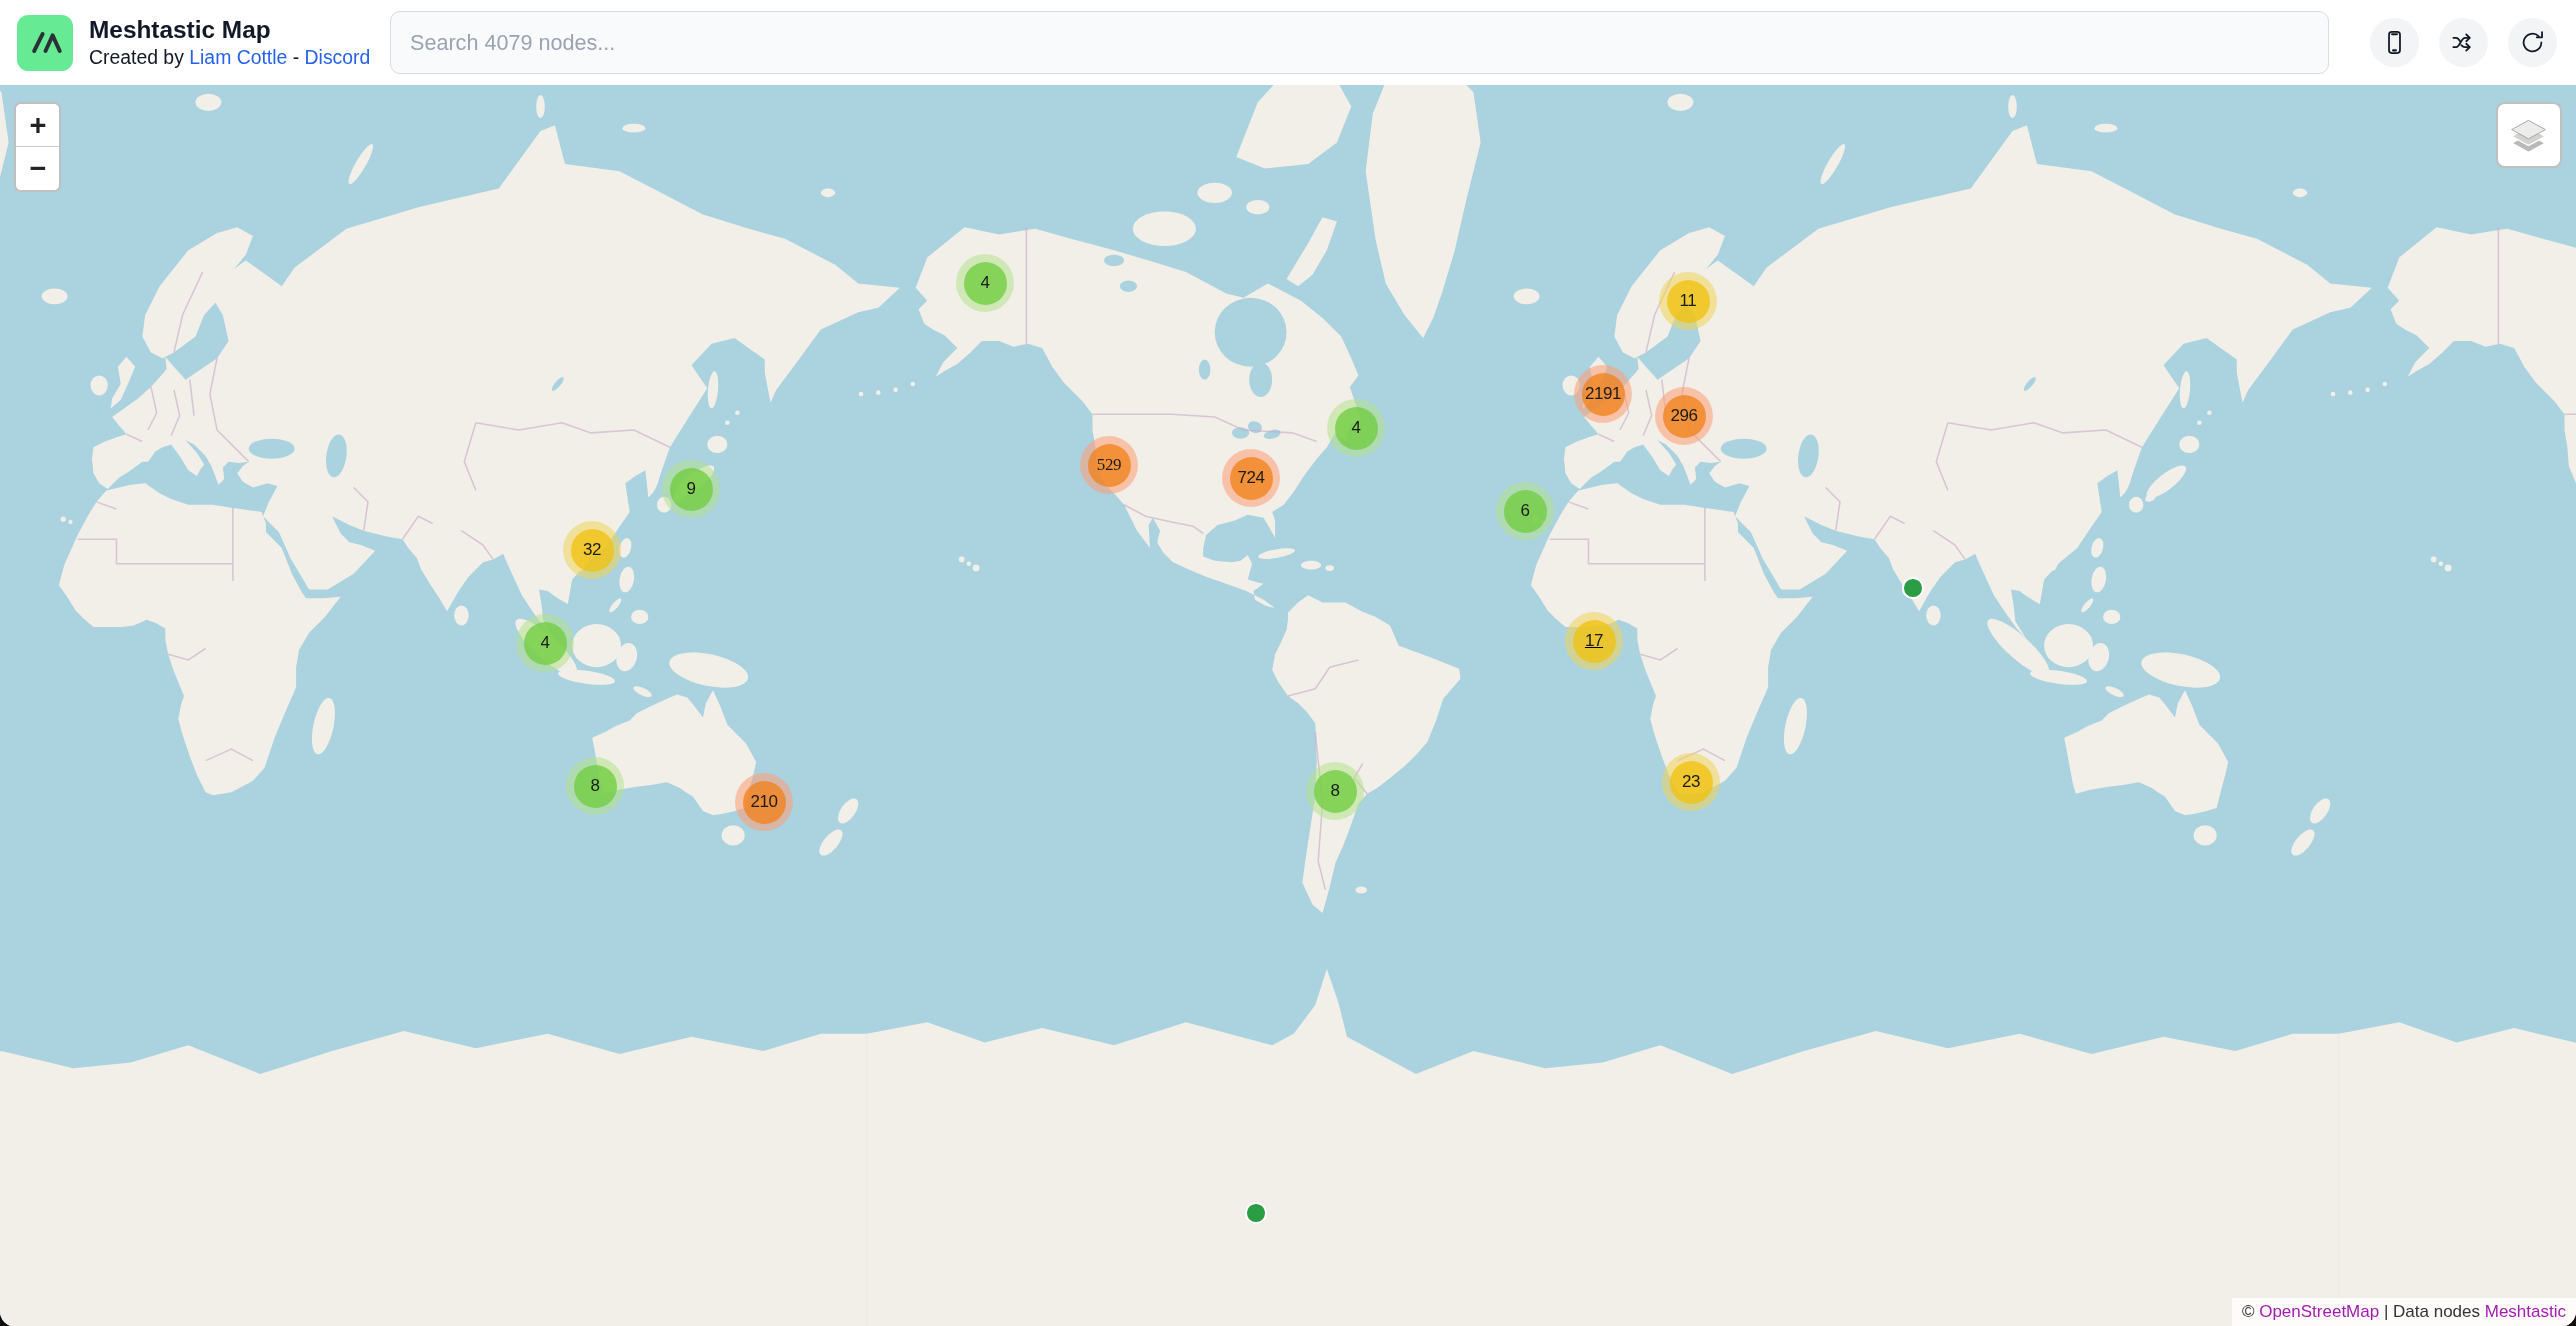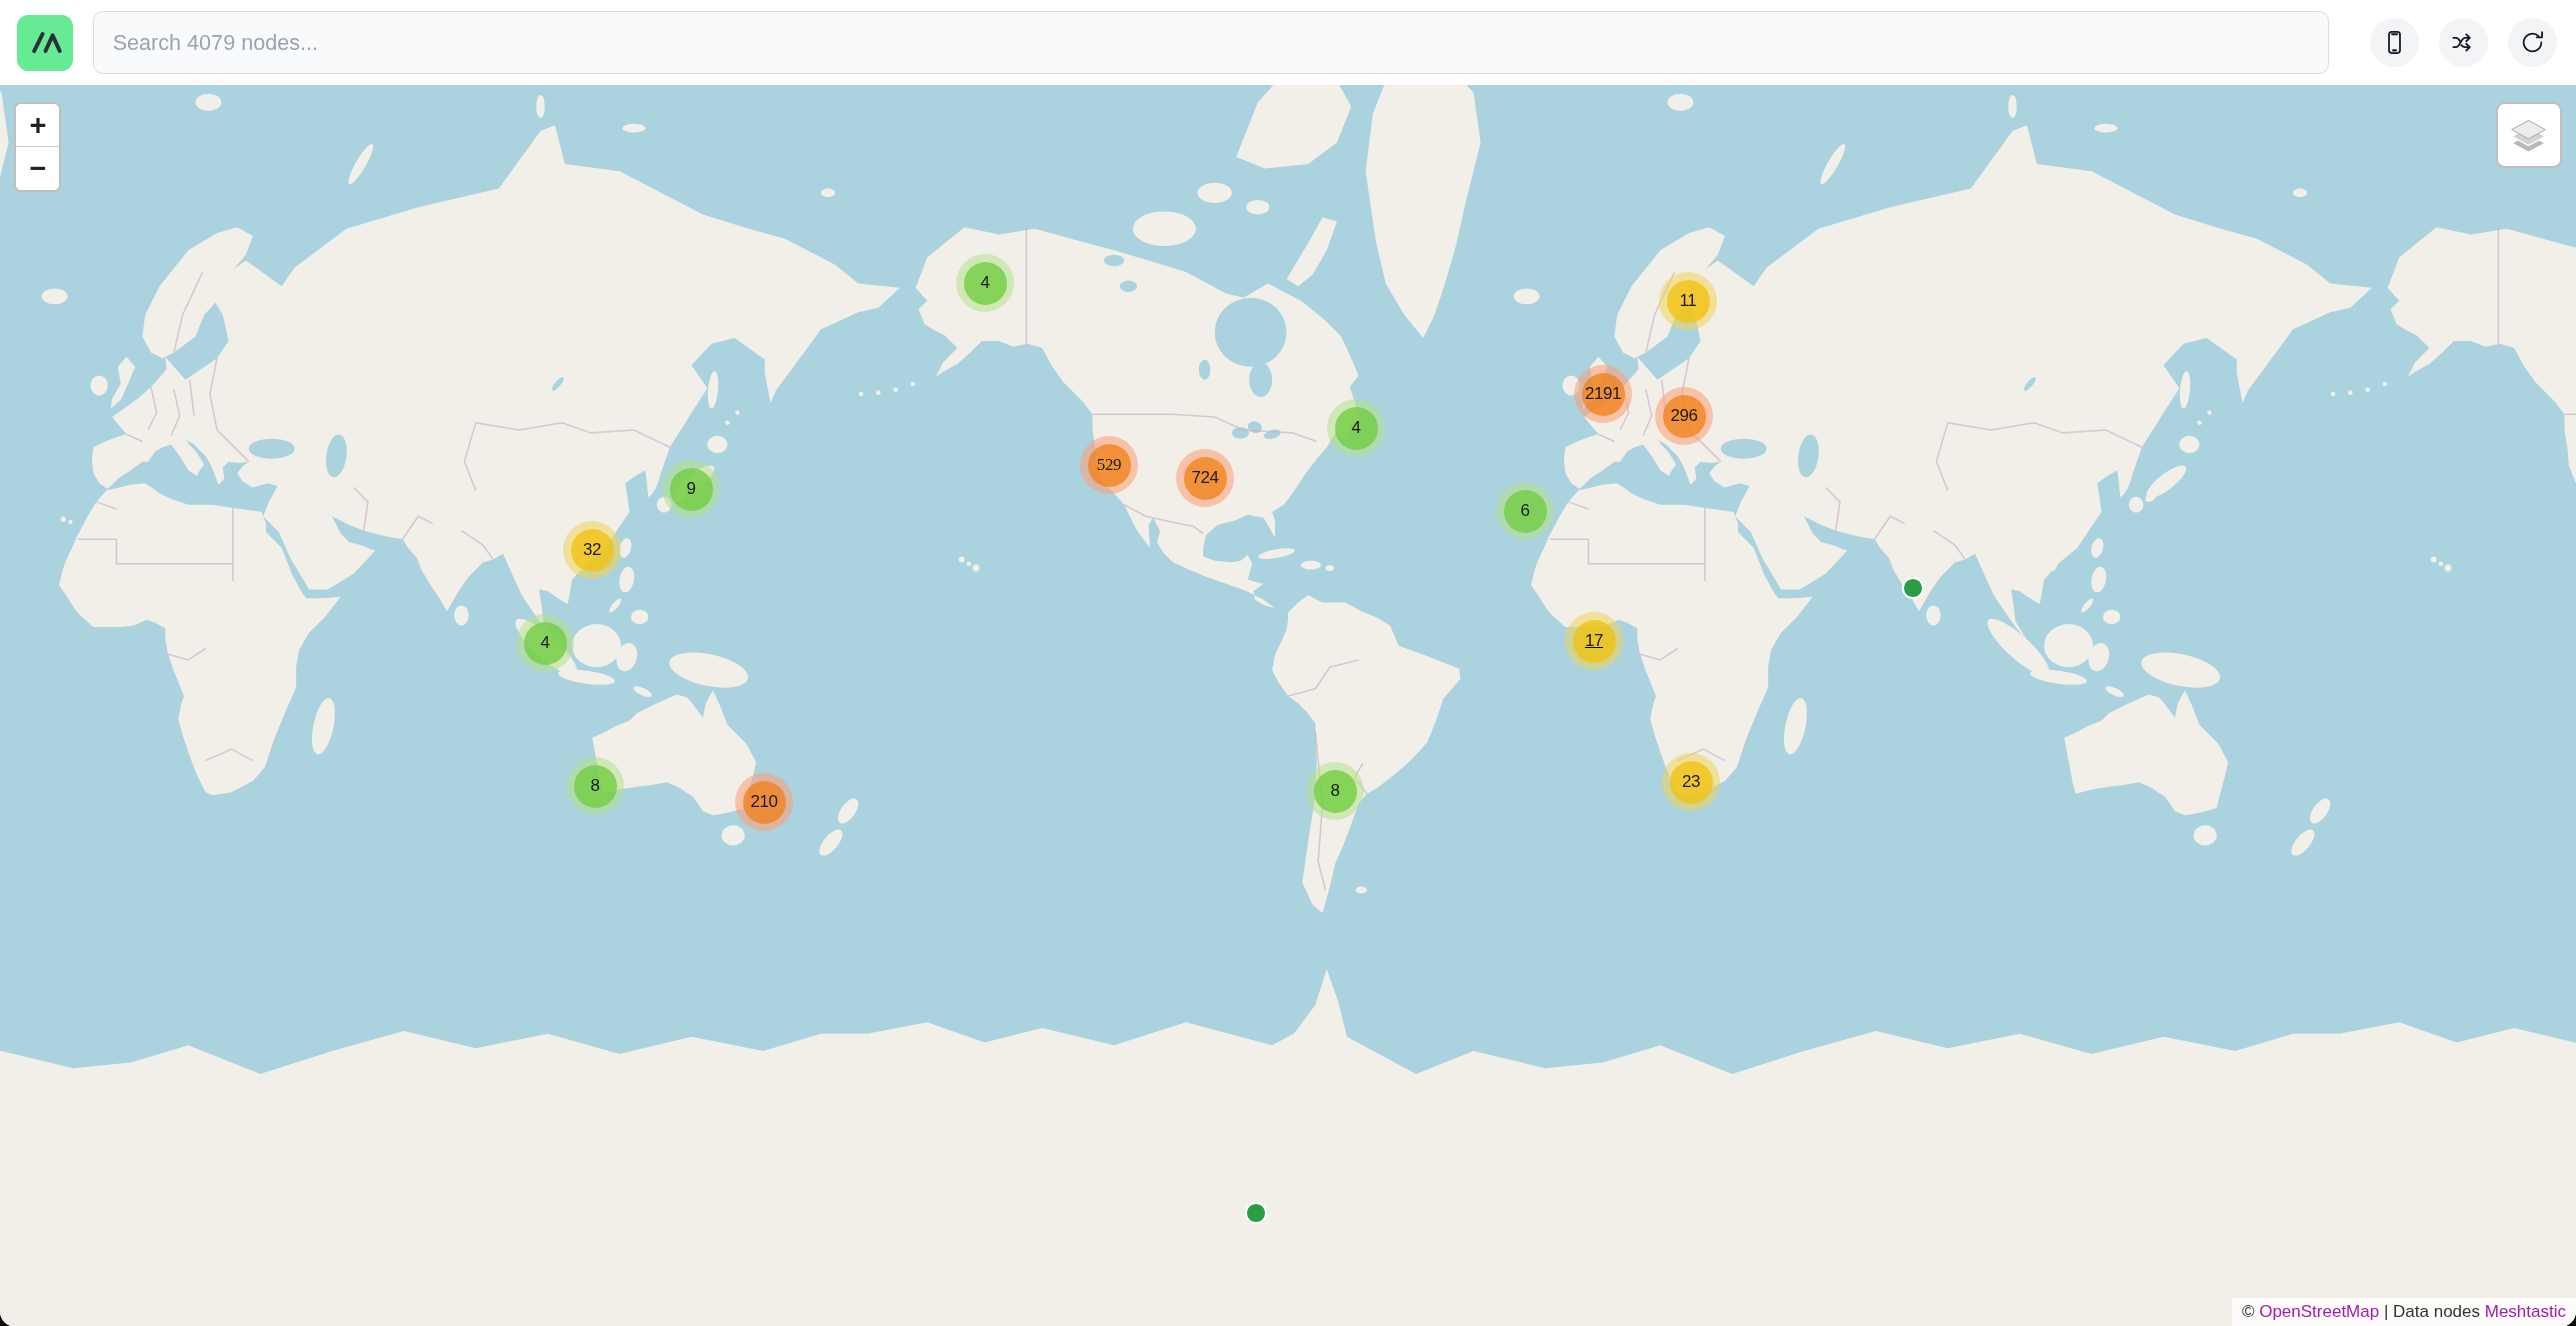--- a/index.html
+++ b/index.html
@@ -91,20 +91,29 @@
 </head>
 <body>
 
 <div class="app">
 
   <div class="header">
     <div class="logo">
       <svg width="37" height="37" viewBox="0 0 52 52">
         <path d="M10 38 L22 14 M26 38 L36 16 L46 38" fill="none" stroke="#2b3036" stroke-width="5.5" stroke-linecap="round" stroke-linejoin="round"></path>
       </svg>
+    </div>
+    <div class="title-block">
+      <div class="app-title">Meshtastic Map</div>
+      <div class="byline">
+        <span>Created by</span>
+        <a>Liam Cottle</a>
+        <span>-</span>
+        <a>Discord</a>
+      </div>
     </div>
     <input class="search" type="text" placeholder="Search 4079 nodes..." style="">
     <button class="icon-btn">
       <svg viewBox="0 0 32 32">
         <rect x="9.5" y="3.5" width="13" height="25" rx="3.2"></rect>
         <line x1="13.2" y1="6.2" x2="18.8" y2="6.2" stroke-width="2.6"></line>
         <line x1="14.4" y1="25.4" x2="17.6" y2="25.4" stroke-width="2.6"></line>
       </svg>
     </button>
     <button class="icon-btn">
@@ -259,21 +268,21 @@
       </svg>
     </div>
 
     <div class="marker-layer">
         <div class="cluster" style="left: 985px; top: 198px; background: rgba(181, 226, 140, 0.55);">
           <div class="inner" style="background: rgba(110, 204, 57, 0.75);">4</div>
         </div>
         <div class="cluster" style="left: 1109px; top: 380px; background: rgba(253, 156, 115, 0.55); font-family: Liberation Serif, serif;">
           <div class="inner" style="background: rgba(241, 128, 23, 0.75);">529</div>
         </div>
-        <div class="cluster" style="left: 1205px; top: 393px; background: rgba(253, 156, 115, 0.55);">
+        <div class="cluster" style="left: 1251px; top: 393px; background: rgba(253, 156, 115, 0.55);">
           <div class="inner" style="background: rgba(241, 128, 23, 0.75);">724</div>
         </div>
         <div class="cluster" style="left: 1356px; top: 343px; background: rgba(181, 226, 140, 0.55);">
           <div class="inner" style="background: rgba(110, 204, 57, 0.75);">4</div>
         </div>
         <div class="cluster" style="left: 691px; top: 404px; background: rgba(181, 226, 140, 0.55);">
           <div class="inner" style="background: rgba(110, 204, 57, 0.75);">9</div>
         </div>
         <div class="cluster" style="left: 592px; top: 465px; background: rgba(241, 211, 87, 0.55);">
           <div class="inner" style="background: rgba(240, 194, 12, 0.75);">32</div>

